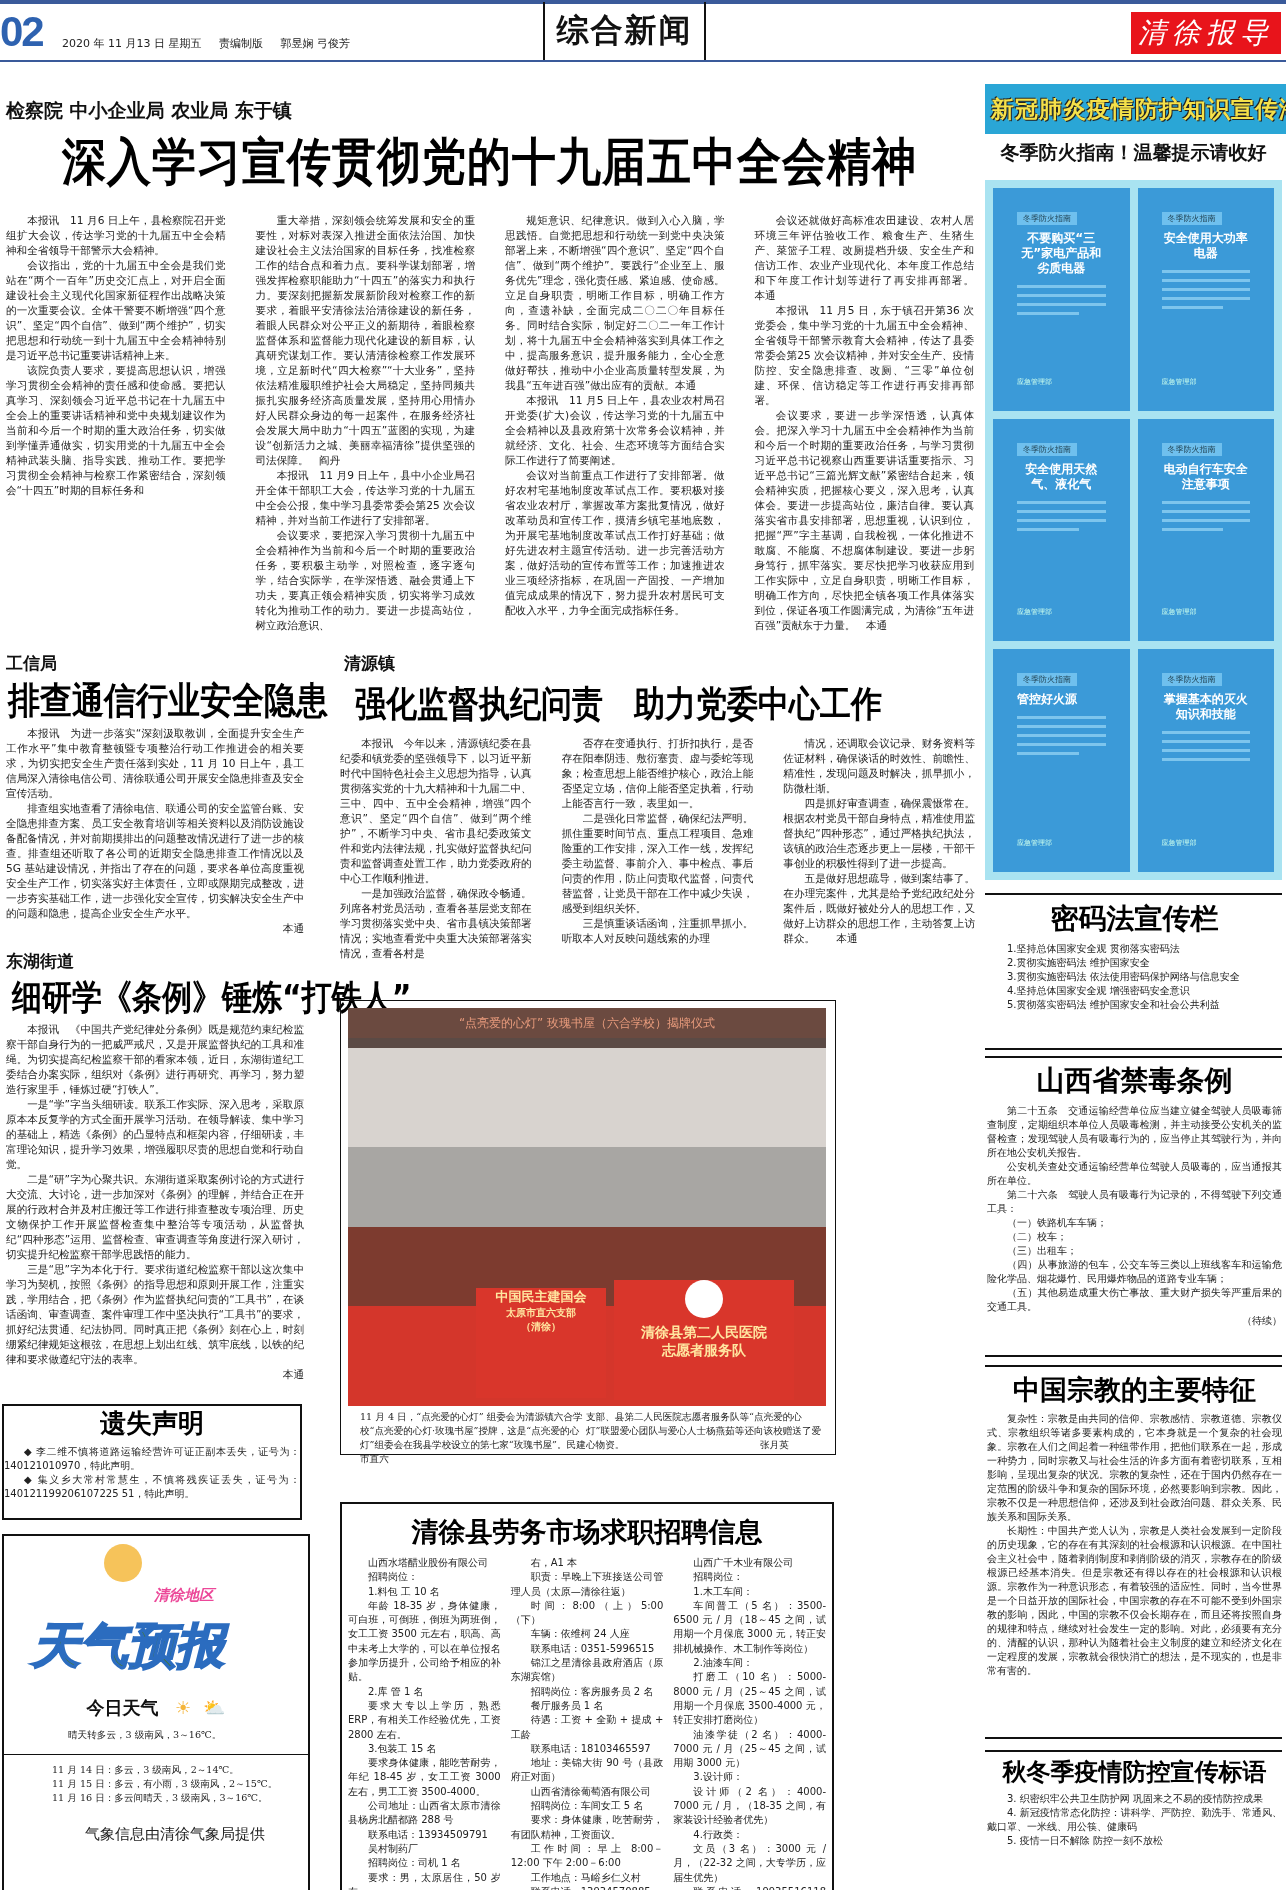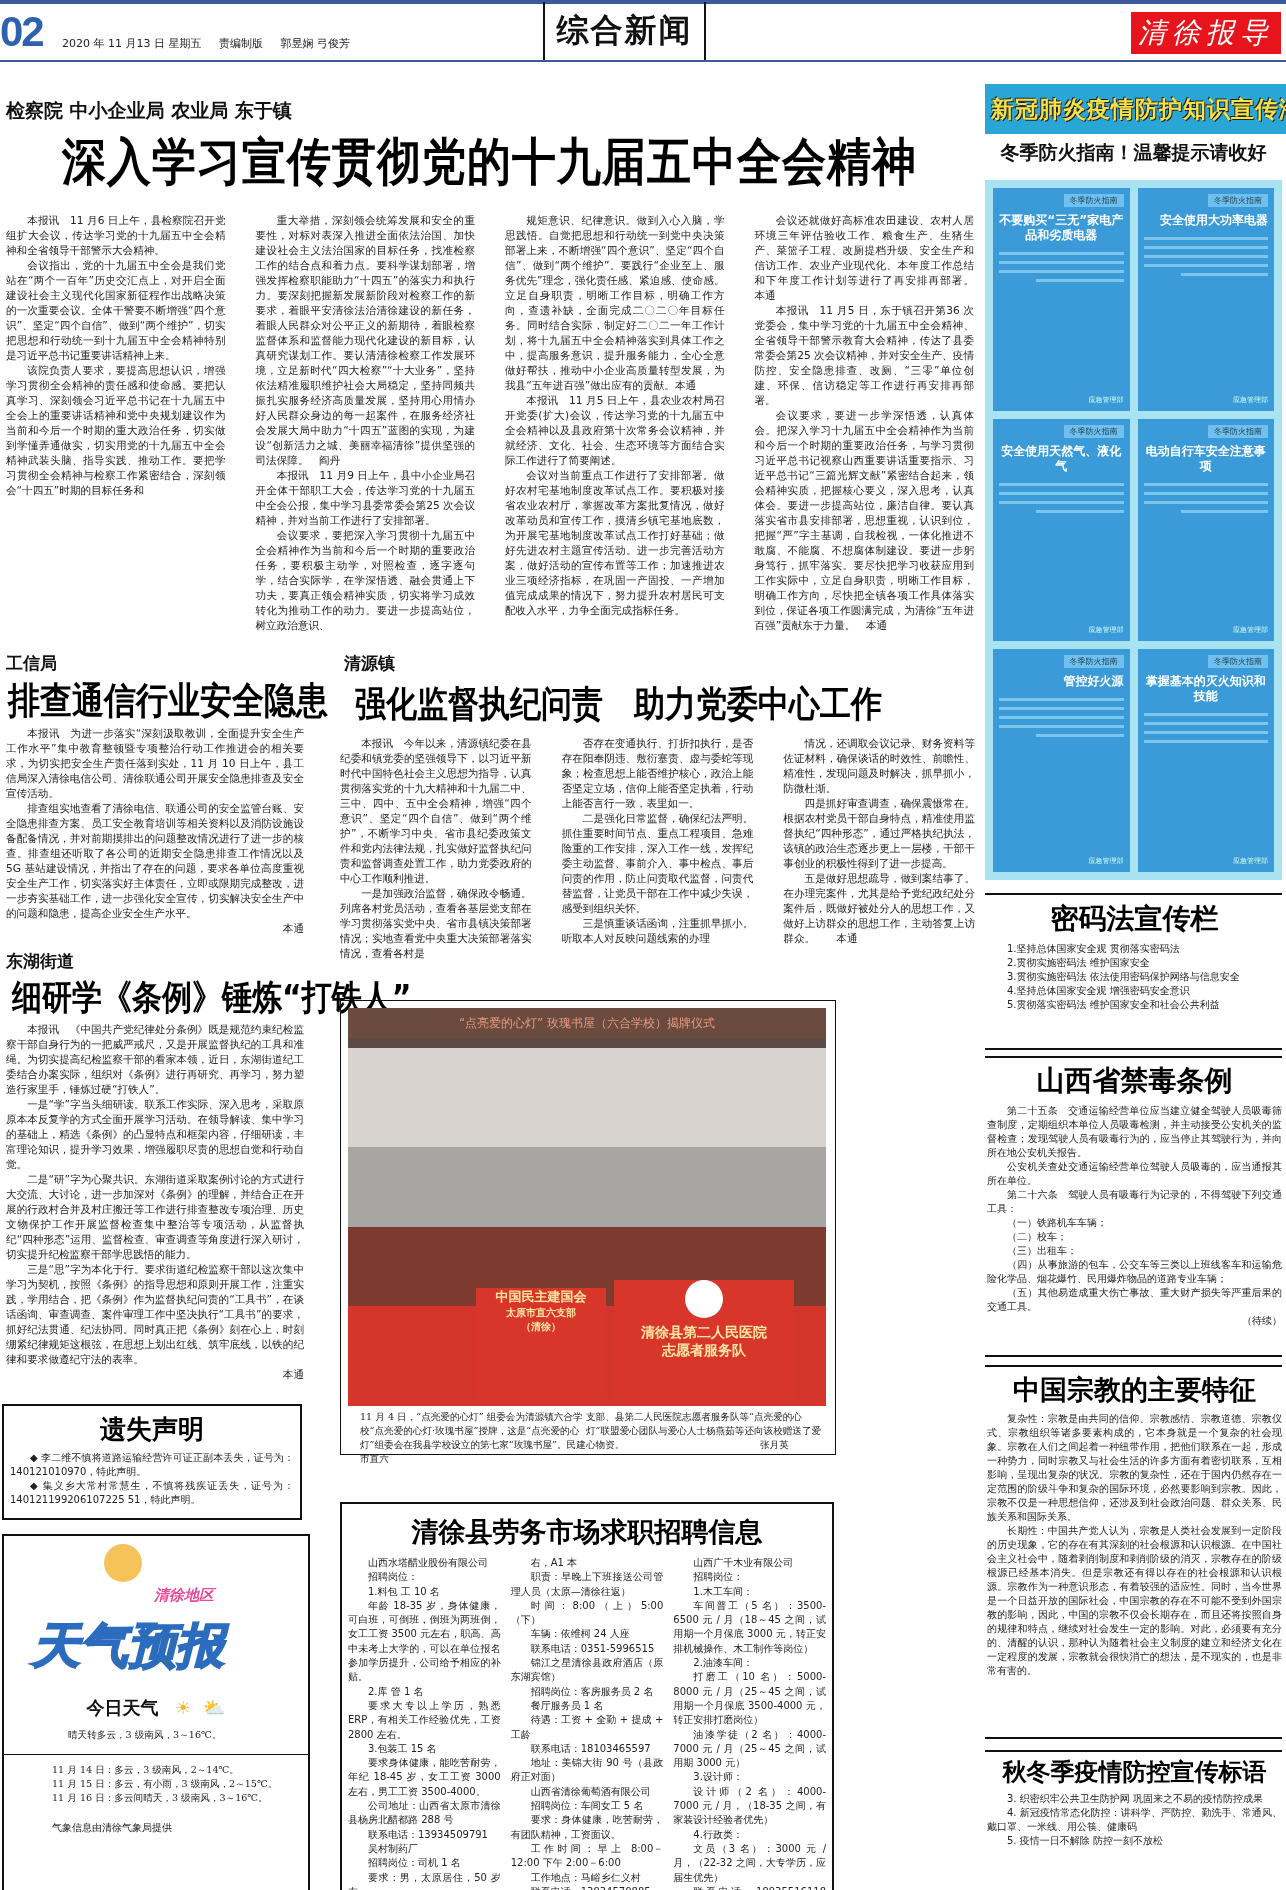--- a/index.html
+++ b/index.html
@@ -16,21 +16,21 @@
 .headline{font-family:"DejaVu Sans",sans-serif;font-weight:bold;color:#000;transform:scaleY(1.15);transform-origin:top left}
 .body{font-size:10.6px;line-height:15px;color:#222;text-align:justify}
 .body p{text-indent:2em}
 .cols{display:flex;gap:30px}
 .cols>div{flex:1}
 .sig{text-align:right}
 .rule{background:#111}
 .covid-title{left:985px;top:84px;width:348px;height:50px;background:#2aa6d6;color:#f5e14a;font-weight:bold;font-size:23px;display:flex;align-items:center;justify-content:center;text-shadow:1px 1px 0 #222,-1px -1px 0 #222;letter-spacing:1px}
 .covid-sub{left:985px;top:140px;width:297px;font-weight:bold;font-size:19px;text-align:center}
 .poster{left:985px;top:180px;width:297px;height:700px;background:#a9e3f1;padding:8px;display:grid;grid-template-columns:1fr 1fr;grid-template-rows:1fr 1fr 1fr;gap:8px}
-.card{background:#3b9ad8;padding:6px;color:#fff;display:flex;flex-direction:column;align-items:flex-end}
+.card{background:#3b9ad8;padding:24px;color:#fff;display:flex;flex-direction:column;align-items:flex-start}
 .card .tag{background:#6fc0ee;color:#245;font-size:8px;padding:1px 6px;margin-bottom:6px}
 .card .ttl{font-weight:bold;font-size:12px;text-align:center;line-height:15px;margin-bottom:6px}
 .card .ln{width:100%;height:3px;background:#8fd0f2;margin:3px 0;opacity:.8}
 .card .ft{margin-top:auto;font-size:7px;color:#cfe}
 .box{border:2px solid #111}
 .box-title{font-weight:bold;text-align:center;color:#000}
 .weather-logo{font-style:italic;color:#2b6cbf;font-weight:bold}
 .photo{background:linear-gradient(#5b4a45 0 10%,#d8d3cf 10% 35%,#a8a6a3 35% 55%,#7d3b2f 55% 75%,#d4362b 75% 100%)}
 .sign{background:#6b4a40;color:#e89b7c;font-size:12px;text-align:center;height:30px;line-height:30px}
 .banner{position:absolute;color:#ffe6a0;font-weight:bold;background:#d9362b;text-align:center;display:flex;flex-direction:column;justify-content:flex-start}
@@ -123,21 +123,21 @@
   <div class="banner" style="left:266px;top:272px;width:180px;height:120px;font-size:14px">
     <div style="width:38px;height:38px;border-radius:50%;background:#fff;margin:0 auto 6px"></div>
     <div>清徐县第二人民医院</div>
       <div>志愿者服务队</div>
   </div>
 </div>
 <div class="abs caption" style="left:360px;top:1410px;width:230px">11 月 4 日，“点亮爱的心灯” 组委会为清源镇六合学校“点亮爱的心灯·玫瑰书屋”授牌，这是“点亮爱的心灯”组委会在我县学校设立的第七家“玫瑰书屋”。民建市直六</div>
 <div class="abs caption" style="left:586px;top:1410px;width:240px">支部、县第二人民医院志愿者服务队等“点亮爱的心灯”联盟爱心团队与爱心人士杨燕茹等还向该校赠送了爱心物资。</div>
 <div class="abs caption" style="left:760px;top:1438px;width:66px;text-align:left">张月英</div>
 
-<div class="abs box" style="left:2px;top:1404px;width:300px;height:116px;padding:6px">
+<div class="abs box" style="left:2px;top:1404px;width:300px;height:116px;">
   <div class="box-title" style="font-size:26px;margin-bottom:4px">遗失声明</div>
   <div class="body" style="font-size:10px;line-height:14px">
       <p>◆ 李二维不慎将道路运输经营许可证正副本丢失，证号为：140121010970，特此声明。</p>
       <p>◆ 集义乡大常村常慧生，不慎将残疾证丢失，证号为：140121199206107225 51，特此声明。</p>
     </div>
 </div>
 
 <div class="abs box" style="left:2px;top:1534px;width:308px;height:356px;border-bottom:none">
   <div style="position:relative;height:160px">
     <div class="abs" style="left:100px;top:8px;width:38px;height:38px;border-radius:50%;background:#f6c35a"></div>
@@ -147,21 +147,21 @@
   <div style="text-align:center;font-family:'DejaVu Serif',serif;font-weight:bold;font-size:18px">
     <span>今日天气</span>
     <span style="color:#f5b53a;margin-left:10px">☀</span>
     <span style="color:#3aa0d8;margin-left:6px">⛅</span>
   </div>
   <div class="caption" style="padding:8px 74px 8px 64px">晴天转多云，3 级南风，3～16℃。</div>
   <div style="border-top:1.5px solid #111;margin-top:4px;padding:8px 10px 0 48px" class="caption">
     <div>11 月 14 日：多云，3 级南风，2～14℃。</div>
       <div>11 月 15 日：多云，有小雨，3 级南风，2～15℃。</div>
       <div>11 月 16 日：多云间晴天，3 级南风，3～16℃。</div>
-    <div style="text-align:left;margin-top:16px;font-family:'DejaVu Sans',sans-serif;font-size:10px">气象信息由清徐气象局提供</div>
+    <div style="text-align:center;margin-top:22px;font-family:'DejaVu Sans',sans-serif;font-size:15px">气象信息由清徐气象局提供</div>
   </div>
 </div>
 
 <div class="abs box" style="left:340px;top:1502px;width:494px;height:388px;border-bottom:none;padding:6px">
   <div class="box-title" style="font-size:27px;margin:4px 0 6px">清徐县劳务市场求职招聘信息</div>
   <div class="body cols" style="font-size:10px;line-height:14.3px;gap:10px">
     <div>
       <p>山西水塔醋业股份有限公司</p>
         <p>招聘岗位：</p>
         <p>1.料包 工 10 名</p>

